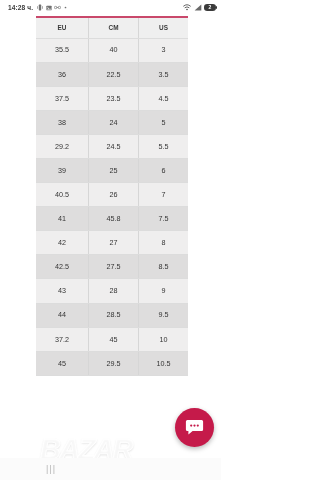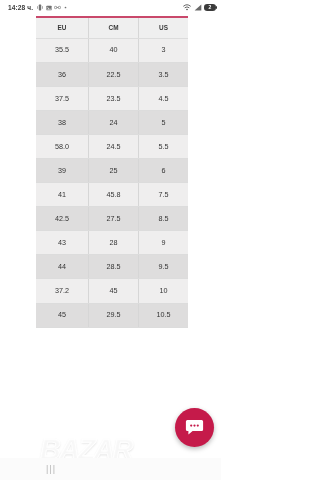--- a/index.html
+++ b/index.html
@@ -236,33 +236,43 @@
           <td>37.5</td>
           <td>23.5</td>
           <td>4.5</td>
         </tr>
         <tr>
           <td>38</td>
           <td>24</td>
           <td>5</td>
         </tr>
         <tr>
-          <td>58.0</td>
+          <td>29.2</td>
           <td>24.5</td>
           <td>5.5</td>
         </tr>
         <tr>
           <td>39</td>
           <td>25</td>
           <td>6</td>
         </tr>
         <tr>
+          <td>40.5</td>
+          <td>26</td>
+          <td>7</td>
+        </tr>
+        <tr>
           <td>41</td>
           <td>45.8</td>
           <td>7.5</td>
+        </tr>
+        <tr>
+          <td>42</td>
+          <td>27</td>
+          <td>8</td>
         </tr>
         <tr>
           <td>42.5</td>
           <td>27.5</td>
           <td>8.5</td>
         </tr>
         <tr>
           <td>43</td>
           <td>28</td>
           <td>9</td>

